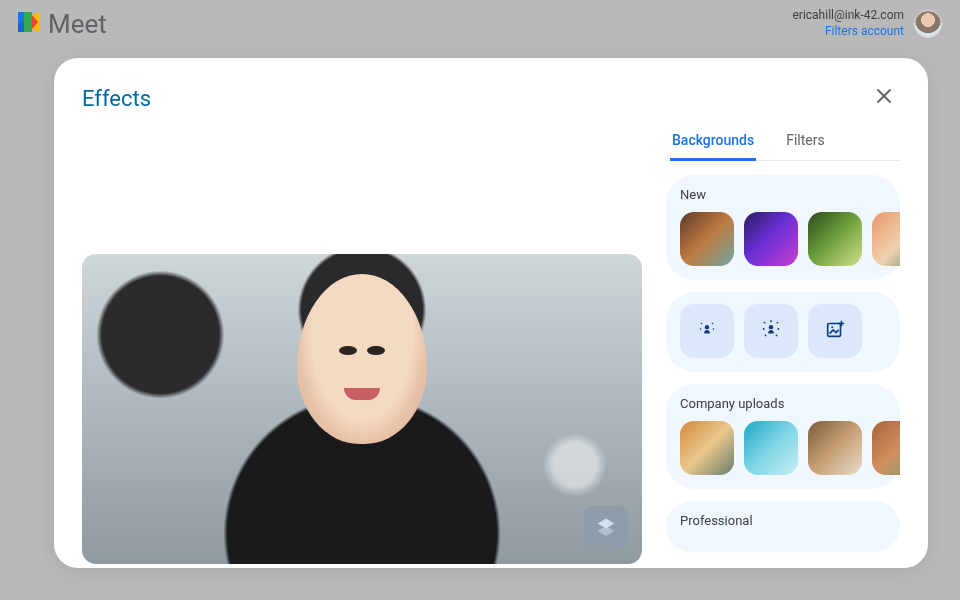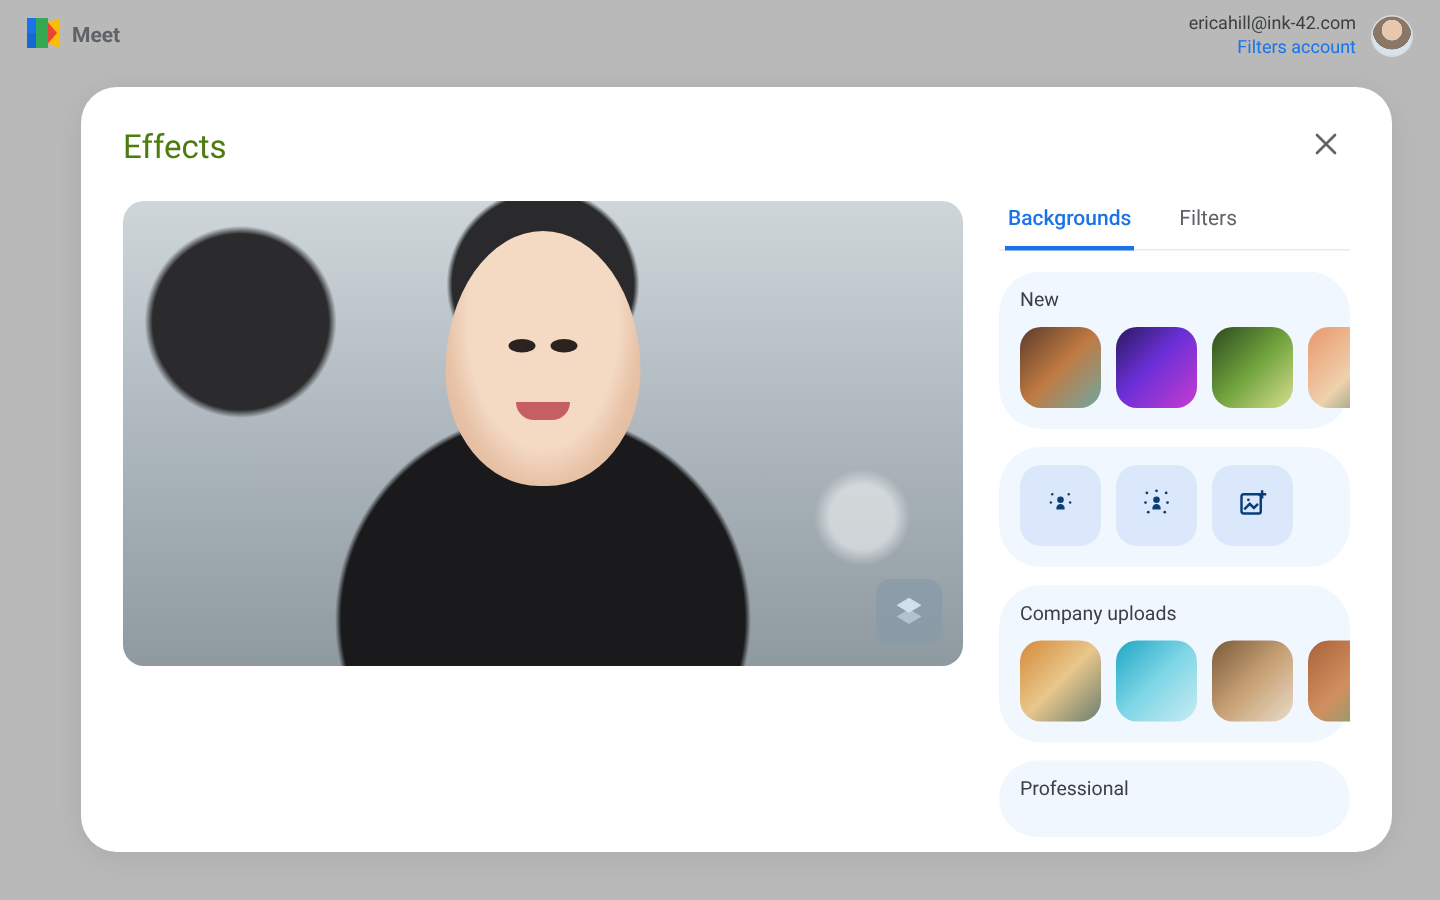--- a/index.html
+++ b/index.html
@@ -14,21 +14,21 @@
   .top-bar {
     position: absolute;
     top: 0; left: 0; right: 0;
     height: 48px;
     display: flex;
     align-items: center;
     padding: 0 18px;
     justify-content: space-between;
   }
   .brand { display: flex; align-items: center; gap: 6px; }
-  .brand-name { font-size: 14px; color: #5f6368; font-weight: 700; }
+  .brand-name { font-size: 26px; color: #5f6368; font-weight: 400; }
   .account-area { display: flex; align-items: center; gap: 10px; }
   .account-text { text-align: right; font-size: 12px; line-height: 1.3; }
   .account-email { color: #3c4043; text-align: right; }
   .switch-link { color: #1a73e8; cursor: pointer; }
   .avatar {
     width: 28px; height: 28px; border-radius: 50%;
     background: radial-gradient(circle at 50% 35%, #e8c9b0 0 32%, #8a7766 33% 60%, #d7e3ea 61% 100%);
     border: 1px solid #dadce0;
   }
 
@@ -37,27 +37,27 @@
     top: 58px; left: 54px; right: 32px; bottom: 32px;
     background: #fff;
     border-radius: 24px;
     padding: 24px 28px 0 28px;
     box-shadow: 0 4px 20px rgba(0,0,0,0.08);
   }
   .panel-header {
     display: flex; justify-content: space-between; align-items: center;
     margin-bottom: 20px;
   }
-  .panel-title { font-size: 22px; color: #4d7c0f; font-weight: 400; }
+  .panel-title { font-size: 22px; color: #0369a1; font-weight: 400; }
   .close-btn {
     width: 32px; height: 32px; display: flex; align-items: center; justify-content: center;
     cursor: pointer; color: #5f6368; border-radius: 50%;
   }
 
-  .panel-body { display: flex; gap: 24px; height: calc(100% - 56px); }
+  .panel-body { display: flex; gap: 24px; height: calc(100% - 56px); align-items: flex-end; }
 
   .preview {
     width: 560px; height: 310px;
     border-radius: 14px;
     position: relative;
     overflow: hidden;
     flex-shrink: 0;
     background:
       radial-gradient(circle at 50% 18%, #2a2a2c 0 16%, rgba(0,0,0,0) 17%),
       radial-gradient(ellipse at 50% 90%, #1a1a1c 0 34%, rgba(0,0,0,0) 35%),

